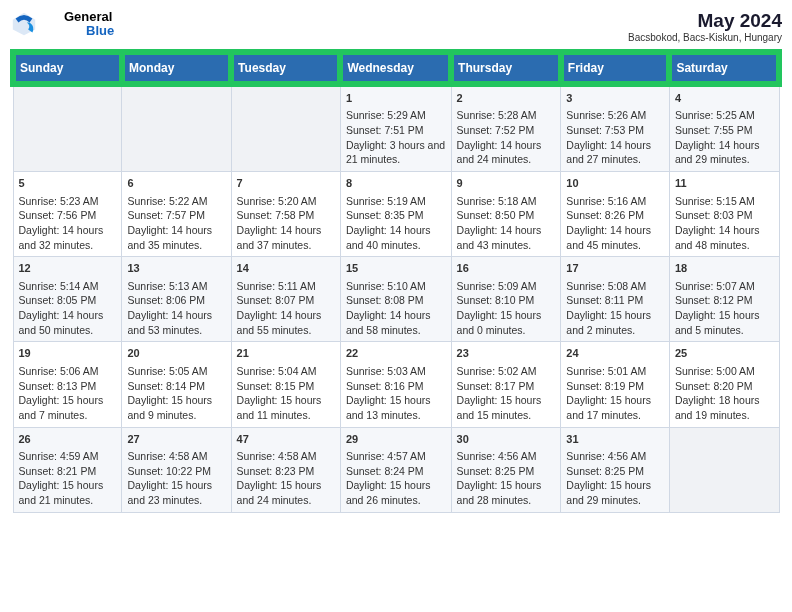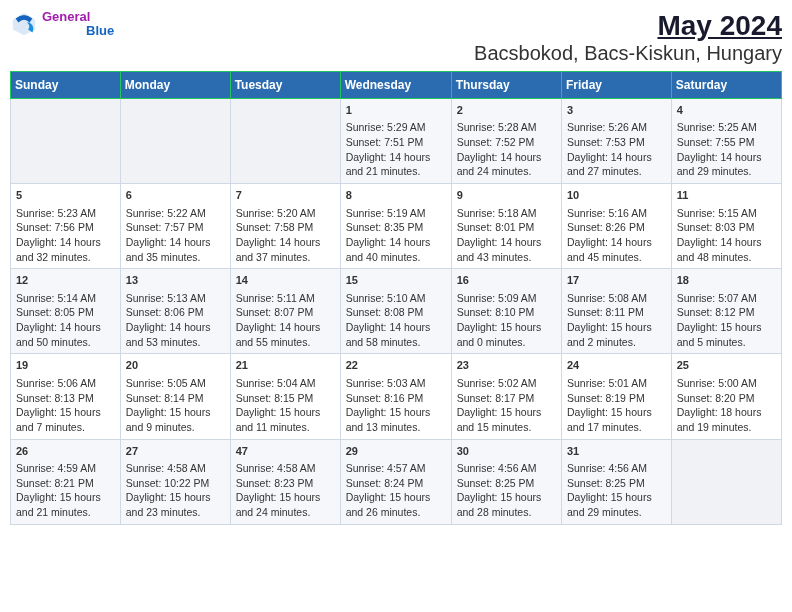--- a/index.html
+++ b/index.html
@@ -21,52 +21,51 @@
       align-items: center;
       gap: 4px;
     }
     .logo-text {
       display: flex;
       flex-direction: column;
       font-size: 13px;
       font-weight: bold;
       line-height: 1.1;
     }
-    .logo-text .general { color: #a21caf; }
+    .logo-text .general { color: #000000; margin-left: 22px; }
     .logo-text .blue { color: #1565c0; padding-left: 44px; }
     .logo-icon {
       width: 28px;
       height: 28px;
     }
     .title-block {
       text-align: right;
     }
     .title-block .month-year {
-      font-size: 28px;
+      font-size: 19px;
       font-weight: bold;
       color: #1a1a2e;
-      text-decoration: underline;
     }
     .title-block .location {
-      font-size: 20px;
+      font-size: 10px;
       color: #333;
     }
     table {
       width: 100%;
       border-collapse: collapse;
       font-size: 10.5px;
     }
     thead tr th {
       background-color: #2b6cb0;
       color: #fff;
       padding: 6px 4px;
       text-align: left;
       font-size: 12px;
       font-weight: bold;
-      border: 1px solid #22c55e;
+      border: 6px solid #22c55e;
     }
     tbody tr {
       background-color: #fff;
     }
     tbody tr:nth-child(odd) {
       background-color: #f5f7fa;
     }
     tbody td {
       border: 1px solid #d0d8e4;
       padding: 4px 5px;
@@ -119,31 +118,31 @@
         <th>Thursday</th>
         <th>Friday</th>
         <th>Saturday</th>
       </tr>
   </thead>
   <tbody id="calendar-body">
   <tr>
         <td class="empty-cell"></td>
         <td class="empty-cell"></td>
         <td class="empty-cell"></td>
-        <td><span class="day-num">1</span><span>Sunrise: 5:29 AM</span><br><span>Sunset: 7:51 PM</span><br><span>Daylight: 14 hours and 21 minutes.</span></td>
+        <td><span class="day-num">1</span><span>Sunrise: 5:29 AM</span><br><span>Sunset: 7:51 PM</span><br><span>Daylight: 3 hours and 21 minutes.</span></td>
         <td><span class="day-num">2</span><span>Sunrise: 5:28 AM</span><br><span>Sunset: 7:52 PM</span><br><span>Daylight: 14 hours and 24 minutes.</span></td>
         <td><span class="day-num">3</span><span>Sunrise: 5:26 AM</span><br><span>Sunset: 7:53 PM</span><br><span>Daylight: 14 hours and 27 minutes.</span></td>
         <td><span class="day-num">4</span><span>Sunrise: 5:25 AM</span><br><span>Sunset: 7:55 PM</span><br><span>Daylight: 14 hours and 29 minutes.</span></td>
       </tr>
       <tr>
         <td><span class="day-num">5</span><span>Sunrise: 5:23 AM</span><br><span>Sunset: 7:56 PM</span><br><span>Daylight: 14 hours and 32 minutes.</span></td>
         <td><span class="day-num">6</span><span>Sunrise: 5:22 AM</span><br><span>Sunset: 7:57 PM</span><br><span>Daylight: 14 hours and 35 minutes.</span></td>
         <td><span class="day-num">7</span><span>Sunrise: 5:20 AM</span><br><span>Sunset: 7:58 PM</span><br><span>Daylight: 14 hours and 37 minutes.</span></td>
         <td><span class="day-num">8</span><span>Sunrise: 5:19 AM</span><br><span>Sunset: 8:35 PM</span><br><span>Daylight: 14 hours and 40 minutes.</span></td>
-        <td><span class="day-num">9</span><span>Sunrise: 5:18 AM</span><br><span>Sunset: 8:01 PM</span><br><span>Daylight: 14 hours and 43 minutes.</span></td>
+        <td><span class="day-num">9</span><span>Sunrise: 5:18 AM</span><br><span>Sunset: 8:50 PM</span><br><span>Daylight: 14 hours and 43 minutes.</span></td>
         <td><span class="day-num">10</span><span>Sunrise: 5:16 AM</span><br><span>Sunset: 8:26 PM</span><br><span>Daylight: 14 hours and 45 minutes.</span></td>
         <td><span class="day-num">11</span><span>Sunrise: 5:15 AM</span><br><span>Sunset: 8:03 PM</span><br><span>Daylight: 14 hours and 48 minutes.</span></td>
       </tr>
       <tr>
         <td><span class="day-num">12</span><span>Sunrise: 5:14 AM</span><br><span>Sunset: 8:05 PM</span><br><span>Daylight: 14 hours and 50 minutes.</span></td>
         <td><span class="day-num">13</span><span>Sunrise: 5:13 AM</span><br><span>Sunset: 8:06 PM</span><br><span>Daylight: 14 hours and 53 minutes.</span></td>
         <td><span class="day-num">14</span><span>Sunrise: 5:11 AM</span><br><span>Sunset: 8:07 PM</span><br><span>Daylight: 14 hours and 55 minutes.</span></td>
         <td><span class="day-num">15</span><span>Sunrise: 5:10 AM</span><br><span>Sunset: 8:08 PM</span><br><span>Daylight: 14 hours and 58 minutes.</span></td>
         <td><span class="day-num">16</span><span>Sunrise: 5:09 AM</span><br><span>Sunset: 8:10 PM</span><br><span>Daylight: 15 hours and 0 minutes.</span></td>
         <td><span class="day-num">17</span><span>Sunrise: 5:08 AM</span><br><span>Sunset: 8:11 PM</span><br><span>Daylight: 15 hours and 2 minutes.</span></td>

